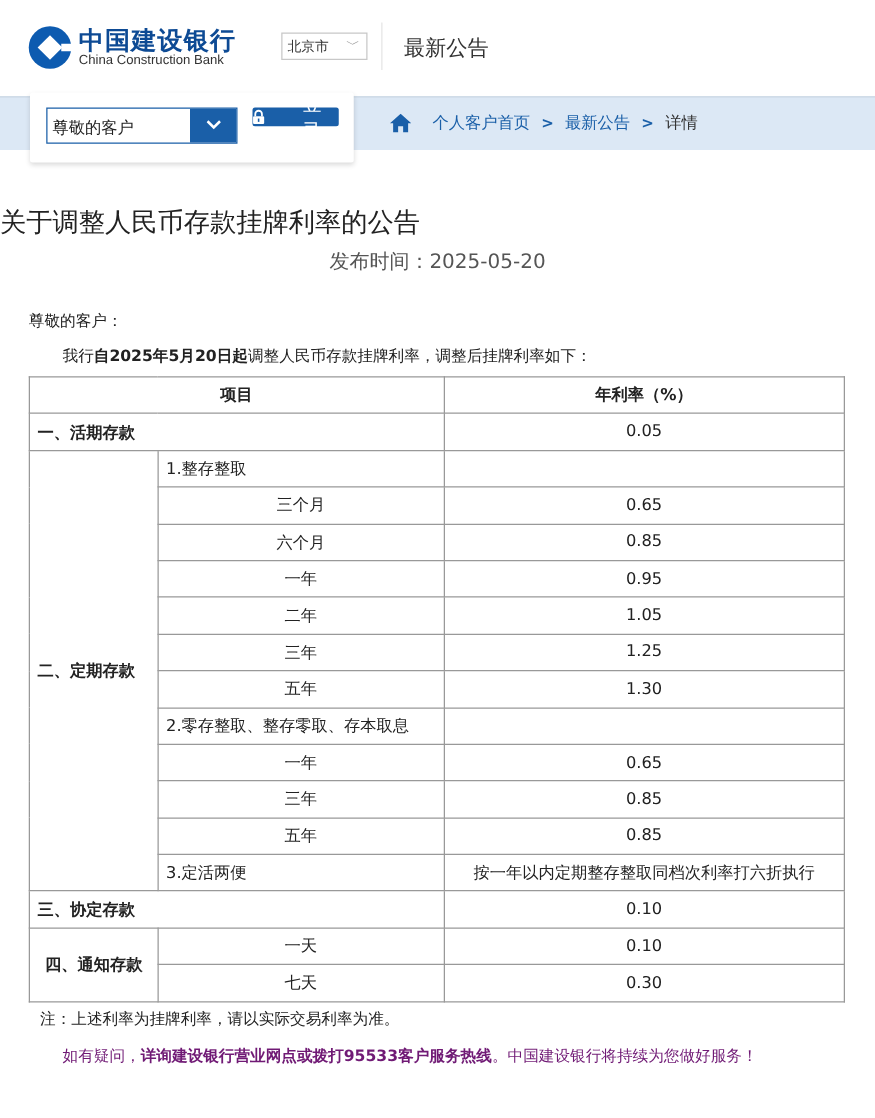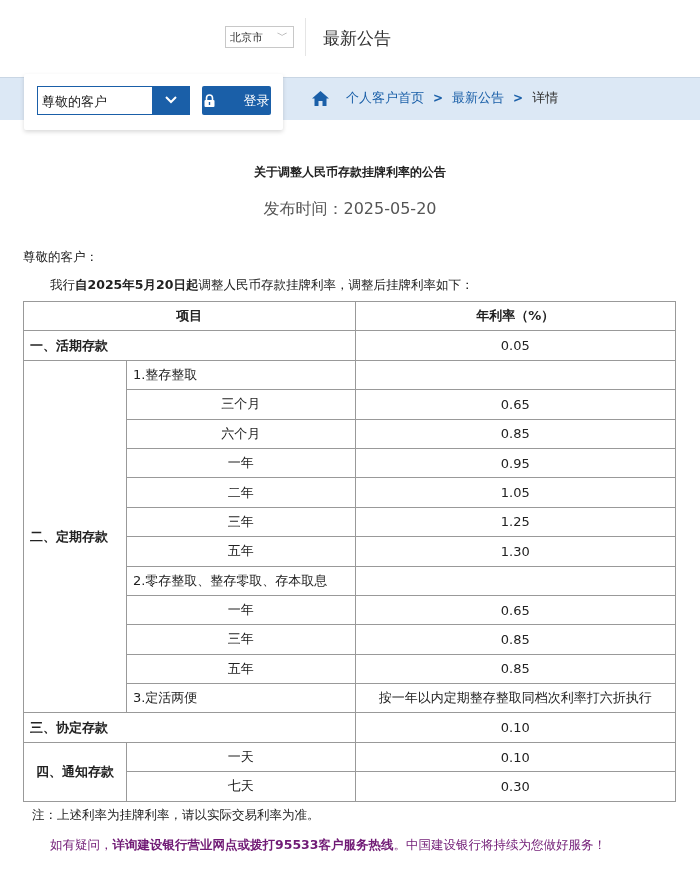--- a/index.html
+++ b/index.html
@@ -13,45 +13,56 @@
   .city-select { position: absolute; left: 225px; top: 26px; width: 69px; height: 22px; border: 1px solid #c8c8c8; font-size: 11px; color: #333; padding: 3px 0 0 4px; }
   .city-select .chev { position: absolute; right: 5px; top: 1px; color: #999; font-size: 11px; }
   .vdiv { position: absolute; left: 305px; top: 18px; width: 1px; height: 38px; background: #e5e5e5; }
   .header-title { position: absolute; left: 323px; top: 27px; font-size: 17px; color: #333; }
   .navbar { position: absolute; left: 0; top: 77px; width: 700px; height: 43px; background: #dce8f5; border-top: 1px solid #c9d6e4; }
   .login-box { position: absolute; left: 24px; top: 74px; width: 259px; height: 56px; background: #fff; box-shadow: 0 2px 4px rgba(0,0,0,0.15); border-radius: 2px; }
   .bank-select { position: absolute; left: 13px; top: 12px; width: 153px; height: 29px; border: 1px solid #1a5fa8; background: #fff; }
   .bank-select .val { position: absolute; left: 4px; top: 6px; font-size: 13px; color: #222; }
   .bank-select .btn { position: absolute; right: 0; top: 0; width: 37px; height: 27px; background: #1a5fa8; color: #fff; text-align: center; }
   .bank-select .btn svg { margin-top: 9px; }
-  .login-btn { position: absolute; left: 178px; top: 12px; width: 69px; height: 29px; background: #1a5fa8; border-radius: 2px; color: #fff; font-size: 13px; display: flex; align-items: center; justify-content: center; gap: 24px; }
+  .login-btn { position: absolute; left: 178px; top: 12px; width: 69px; height: 15px; background: #1a5fa8; border-radius: 2px; color: #fff; font-size: 17px; display: flex; align-items: center; justify-content: center; gap: 24px; }
   .login-btn svg { margin-right: 5px; }
   .breadcrumb { position: absolute; left: 312px; top: 89px; display: flex; align-items: center; font-size: 13px; }
   .breadcrumb .home { color: #1a5fa8; display: flex; align-items: center; gap: 12px; }
   .breadcrumb .home svg { margin-right: 5px; }
   .breadcrumb .sep { margin: 0 9px; color: #1a5fa8; font-weight: bold; font-size: 12px; }
   .breadcrumb .link { color: #1a5fa8; }
   .breadcrumb .cur { color: #333; }
-  .article-title { position: absolute; left: 0; width: 700px; top: 164px; text-align: center; font-size: 12px; color: #222; font-weight: bold; }
+  .article-title { position: absolute; left: 0; width: 700px; top: 164px; font-size: 21px; color: #222; }
   .article-date { position: absolute; left: 0; width: 700px; top: 199px; text-align: center; font-size: 16px; color: #555; }
   .greeting { position: absolute; left: 23px; top: 249px; font-size: 12.5px; color: #222; }
   .intro { position: absolute; left: 50px; top: 277px; font-size: 12.5px; color: #222; }
   .intro b { font-weight: bold; }
   table.rates { position: absolute; left: 23px; top: 301px; width: 653px; border-collapse: collapse; font-size: 13px; }
   table.rates td { border: 1px solid #999; height: 29.4px; padding: 0 6px; }
   table.rates .c { text-align: center; }
   table.rates .b { font-weight: bold; }
   .note { position: absolute; left: 32px; top: 807px; font-size: 12.5px; color: #222; }
   .closing { position: absolute; left: 50px; top: 837px; font-size: 12.5px; color: #701a75; }
   .closing b { font-weight: bold; }
 </style>
 </head>
 <body>
 
 <div class="header">
+  <div class="logo">
+    <svg class="logo-mark" viewBox="0 0 36 36">
+      <circle cx="18" cy="18" r="17" fill="#0d5bb0"></circle>
+      <rect x="11" y="11" width="14" height="14" transform="rotate(45 18 18)" fill="#fff"></rect>
+      <rect x="27" y="15" width="10" height="6" fill="#fff"></rect>
+    </svg>
+    <div class="logo-text">
+      <div class="logo-cn">中国建设银行</div>
+      <div class="logo-en">China Construction Bank</div>
+    </div>
+  </div>
   <div class="city-select">
     <span>北京市</span>
     <span class="chev">﹀</span>
   </div>
   <div class="vdiv"></div>
   <div class="header-title">最新公告</div>
 </div>
 
 <div class="navbar"></div>
 

